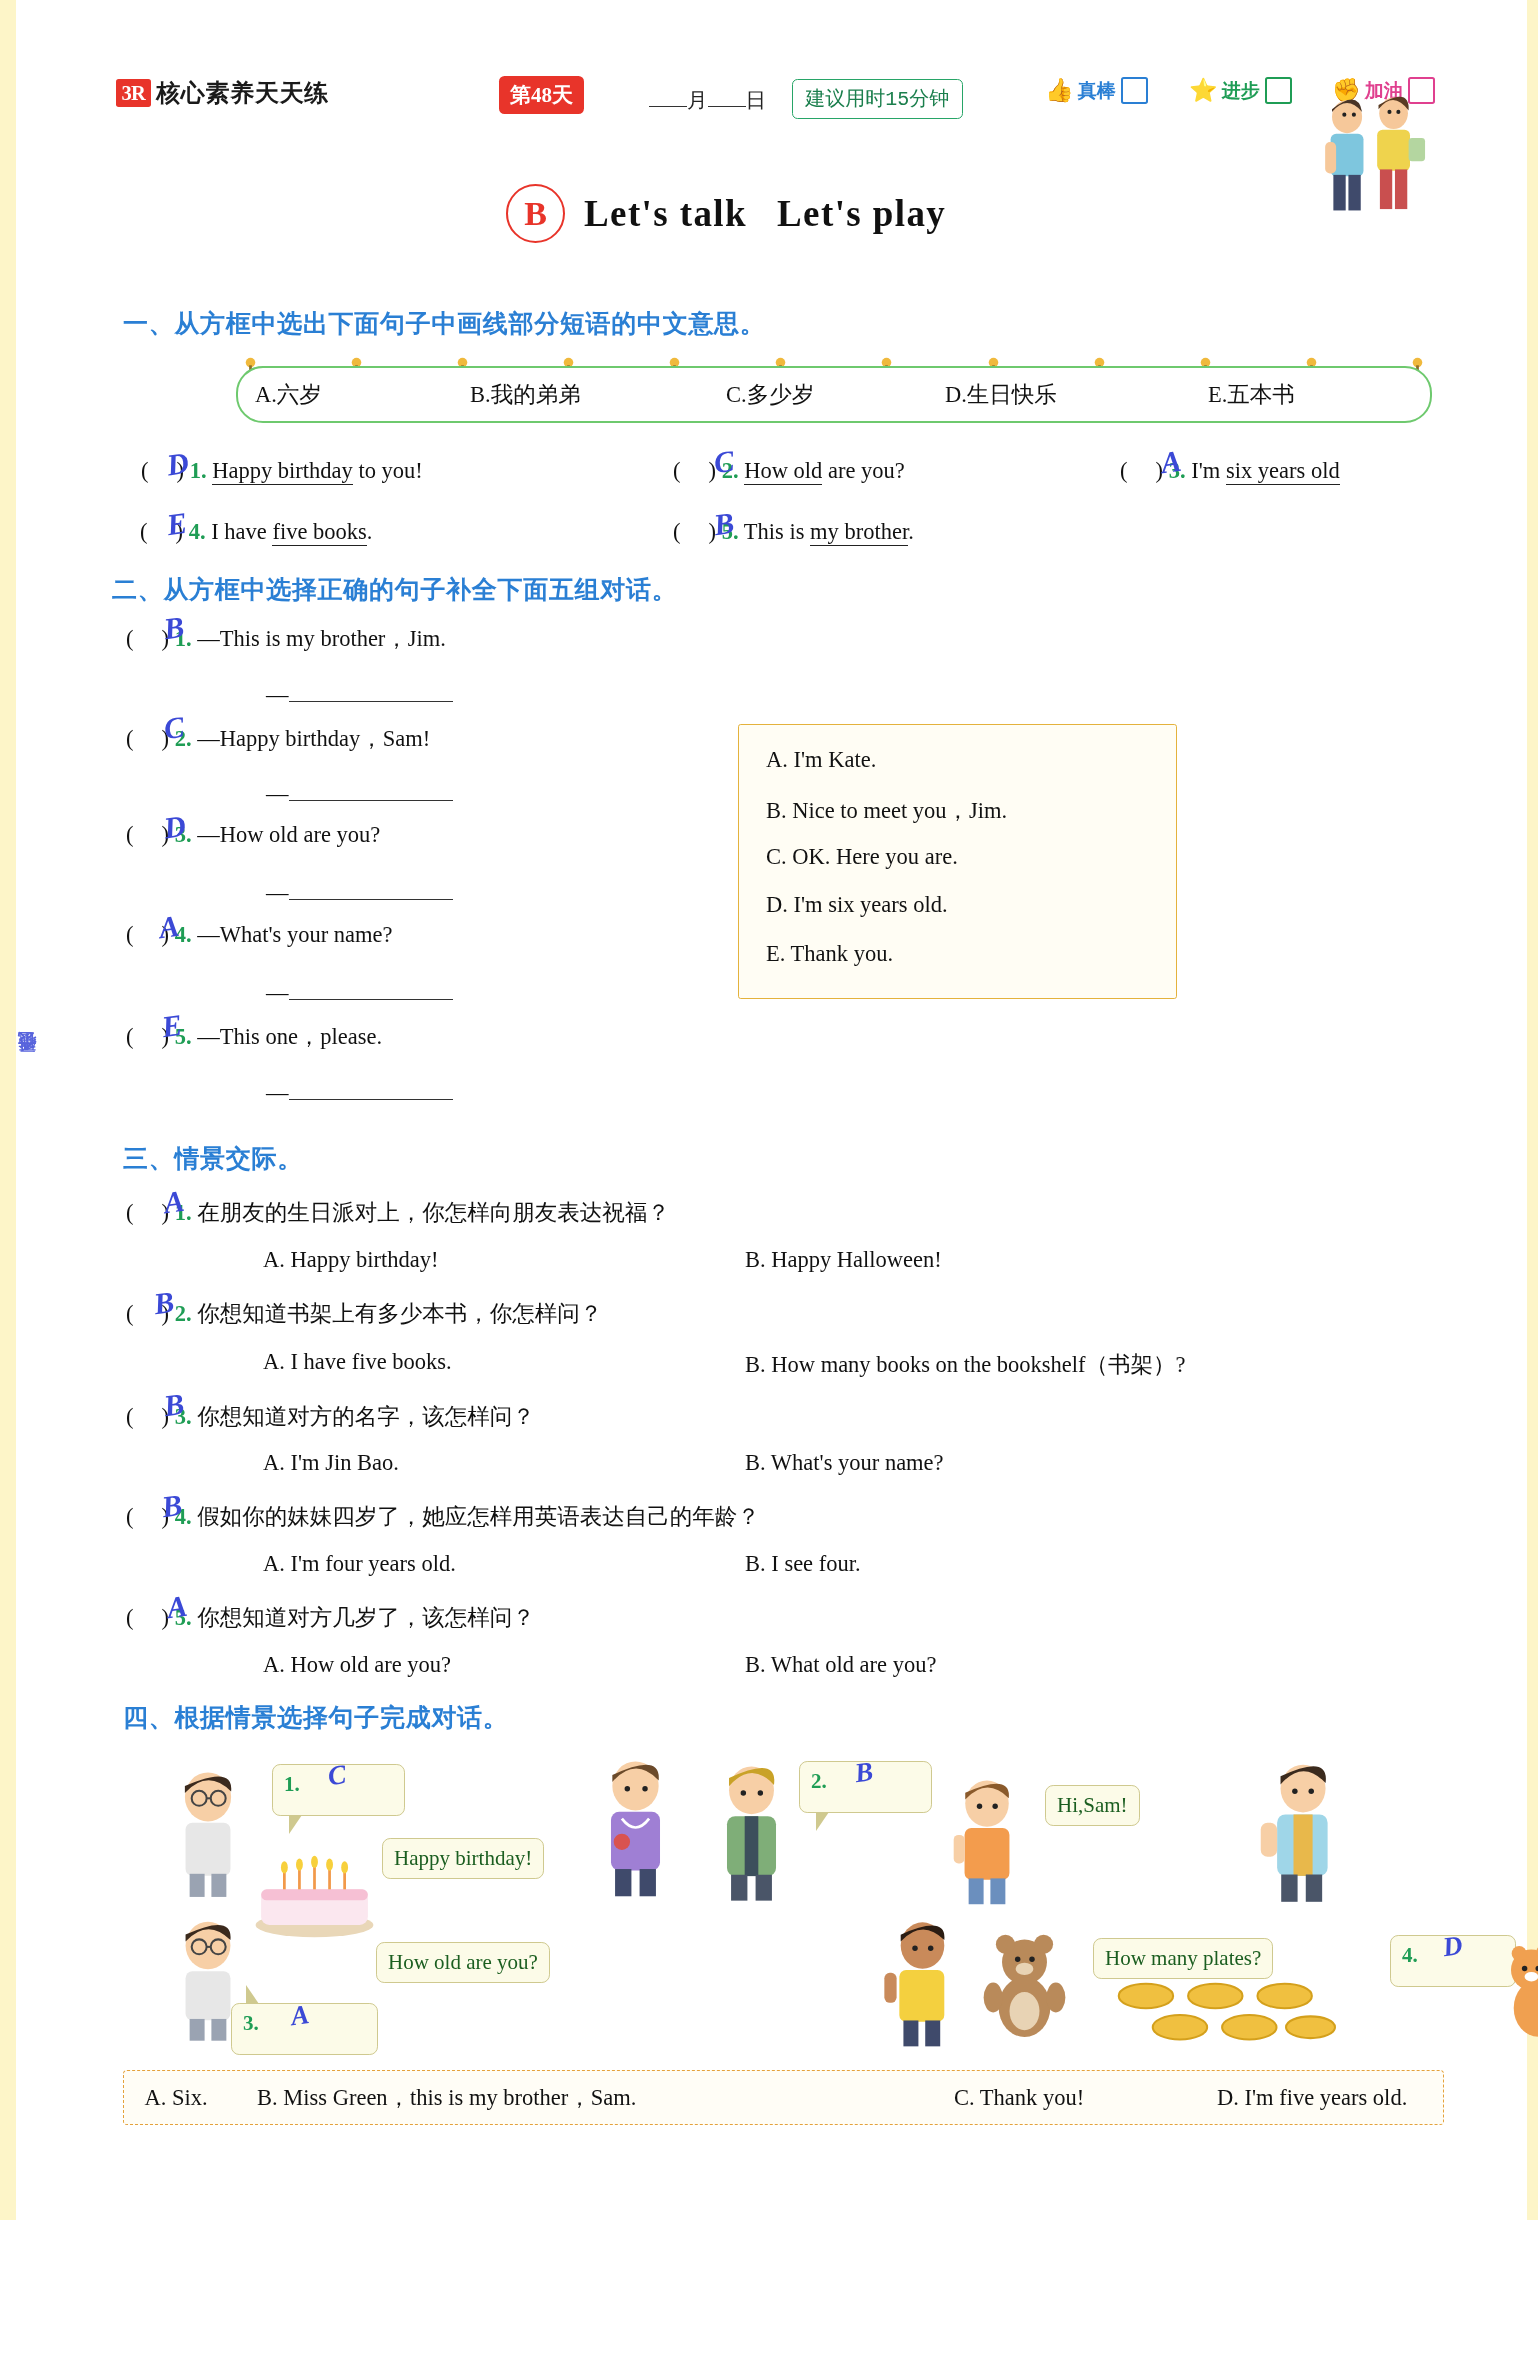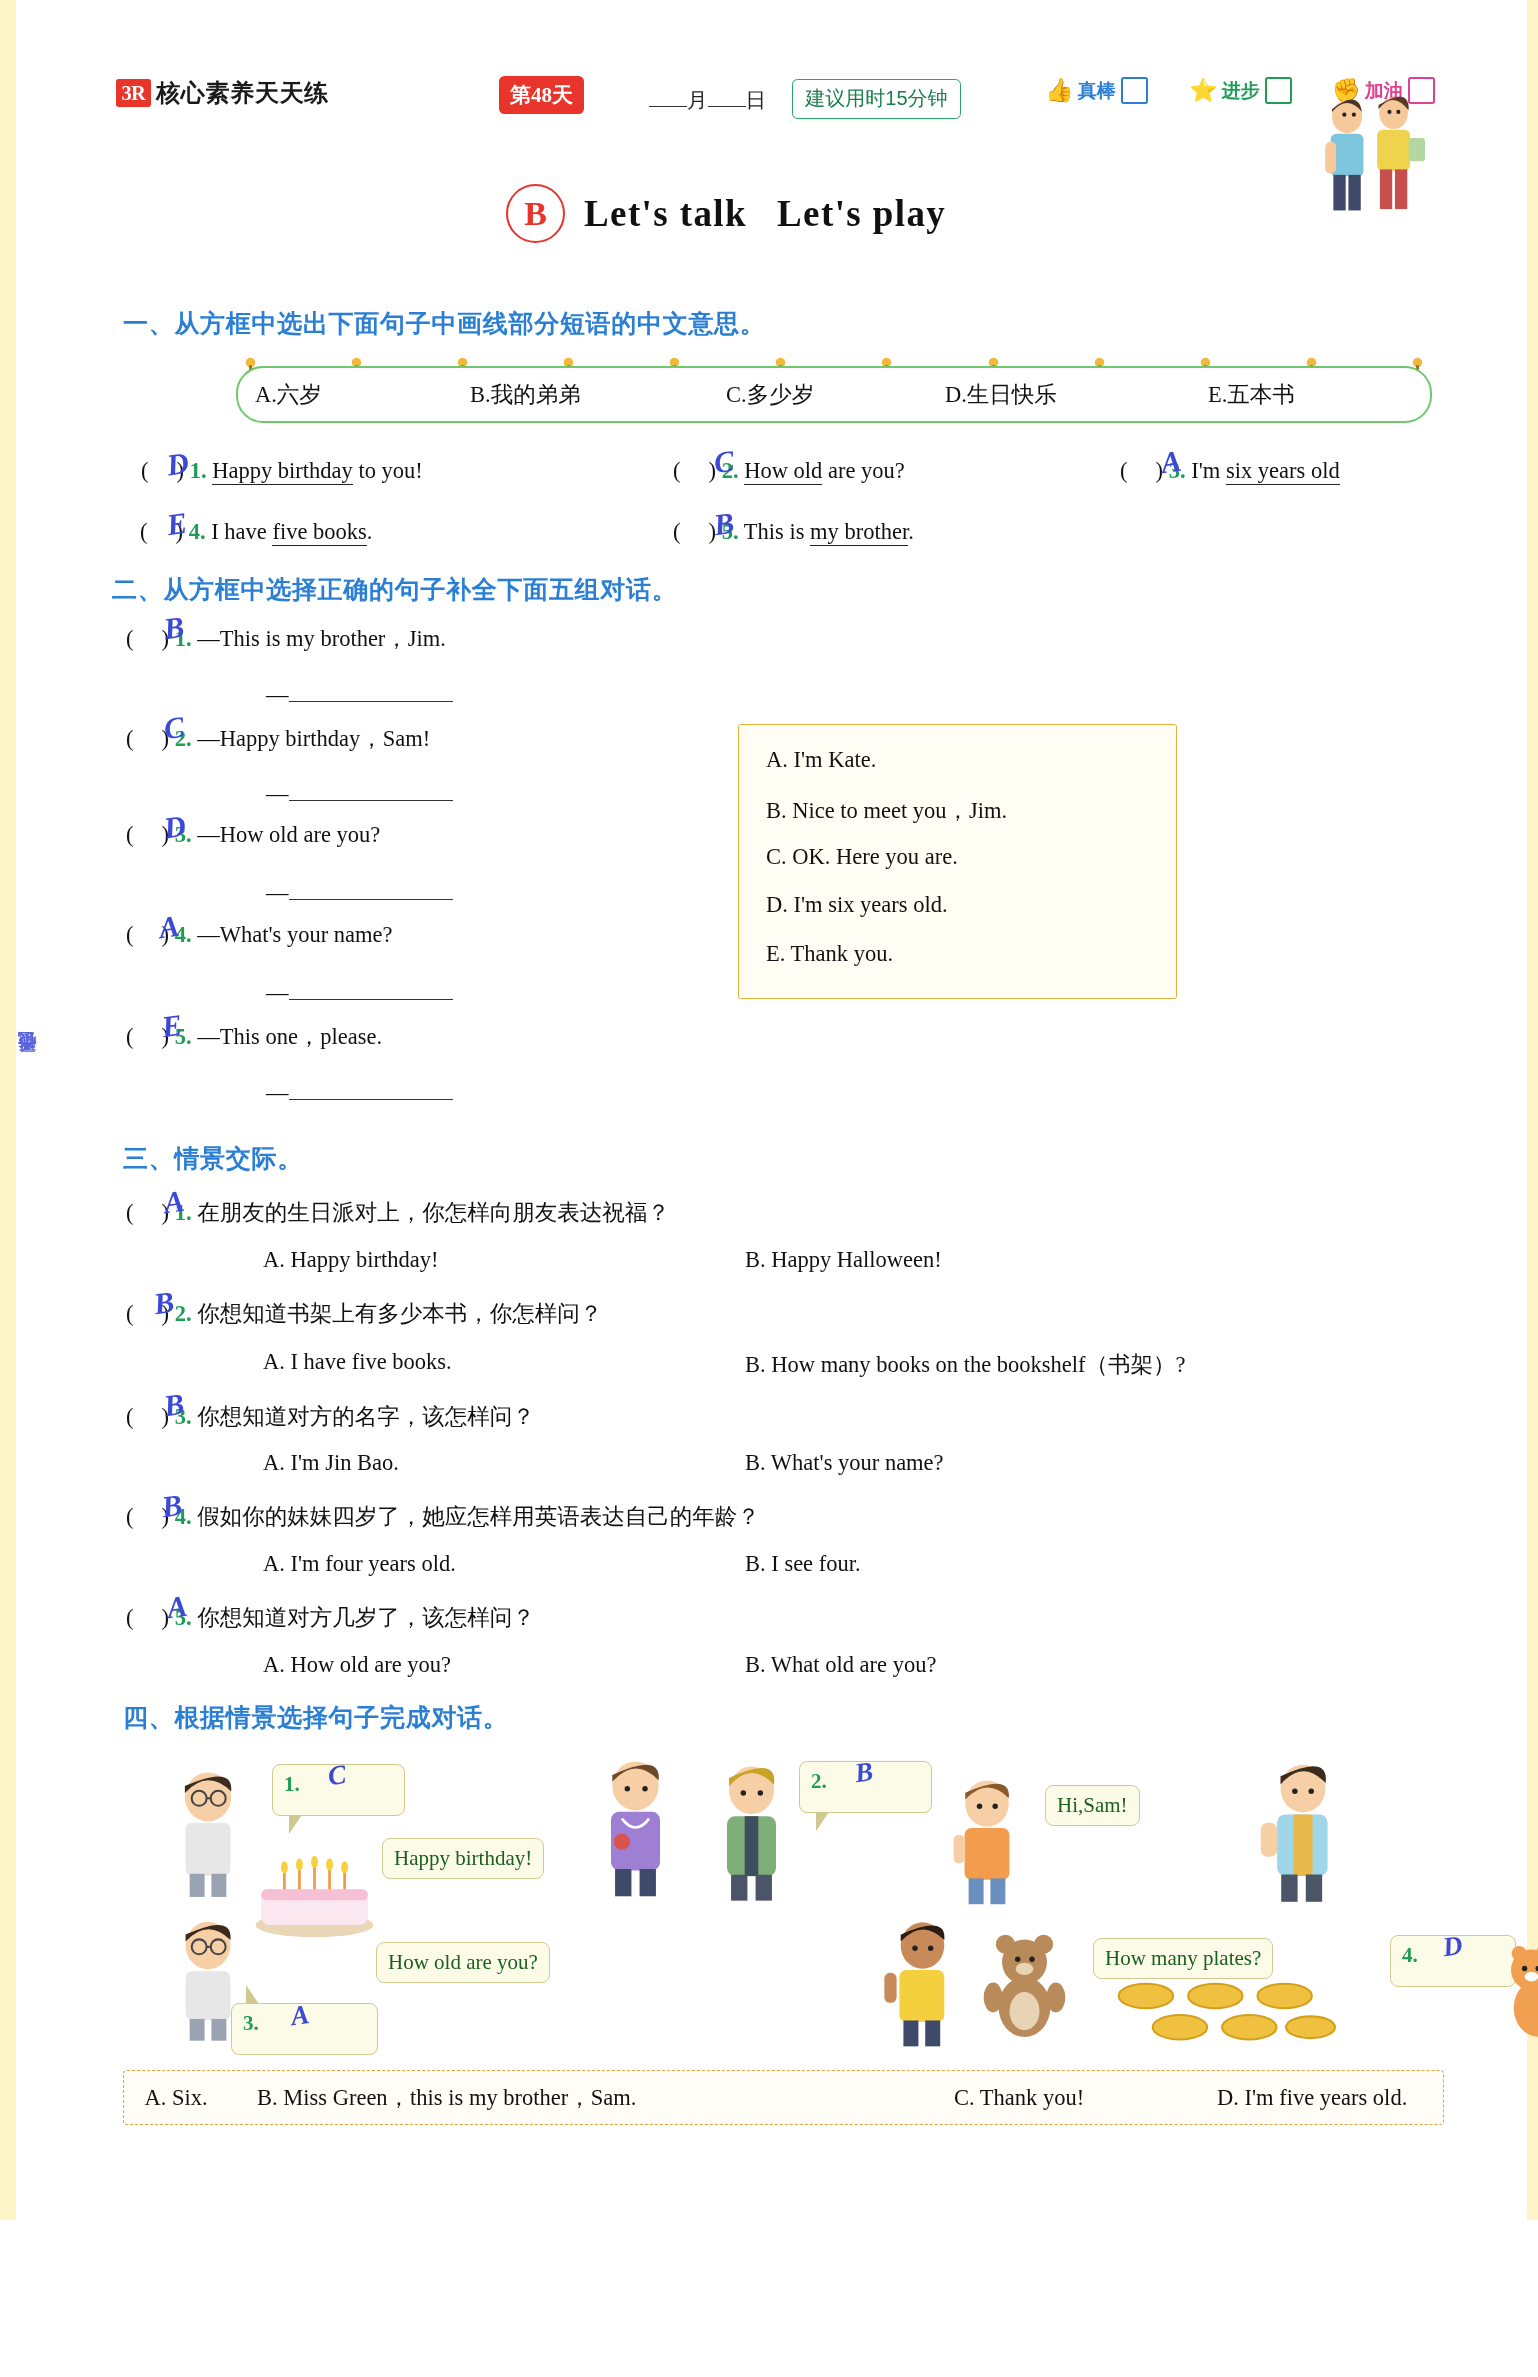--- a/index.html
+++ b/index.html
@@ -37,21 +37,21 @@
   }
   .date-line{
     position:absolute;left:533px;top:20.5px;font-size:20.5px;color:#222;
     font-family:"Liberation Serif", serif;
   }
   .date-line .u{display:inline-block;width:38px;border-bottom:1.4px solid #333;}
   .time-box{
     position:absolute;left:676px;top:13.7px;
     border:1.4px solid #27a567;border-radius:5.5px;color:#1b7f4d;
     font-size:20px;padding:5.5px 12.3px;background:#fff;
-    font-family:Liberation Sans, sans-serif;
+    font-family:Liberation Mono, monospace;
   }
   .stamp{position:absolute;top:12.3px;display:flex;align-items:center;font-size:19px;}
   .stamp .ic{font-size:23px;margin-right:4.1px;}
   .stamp .lbl{font-family:"Liberation Serif", serif;font-weight:bold;}
   .stamp .bx{width:23px;height:23px;border:2px solid;margin-left:5.5px;border-radius:2.7px;background:#fff;}
   .st1{left:929px;color:#2a7fd4;}
   .st1 .bx{border-color:#2a7fd4;}
   .st2{left:1073px;color:#1f9d55;}
   .st2 .bx{border-color:#1f9d55;}
   .st3{left:1216px;color:#e0408f;}

